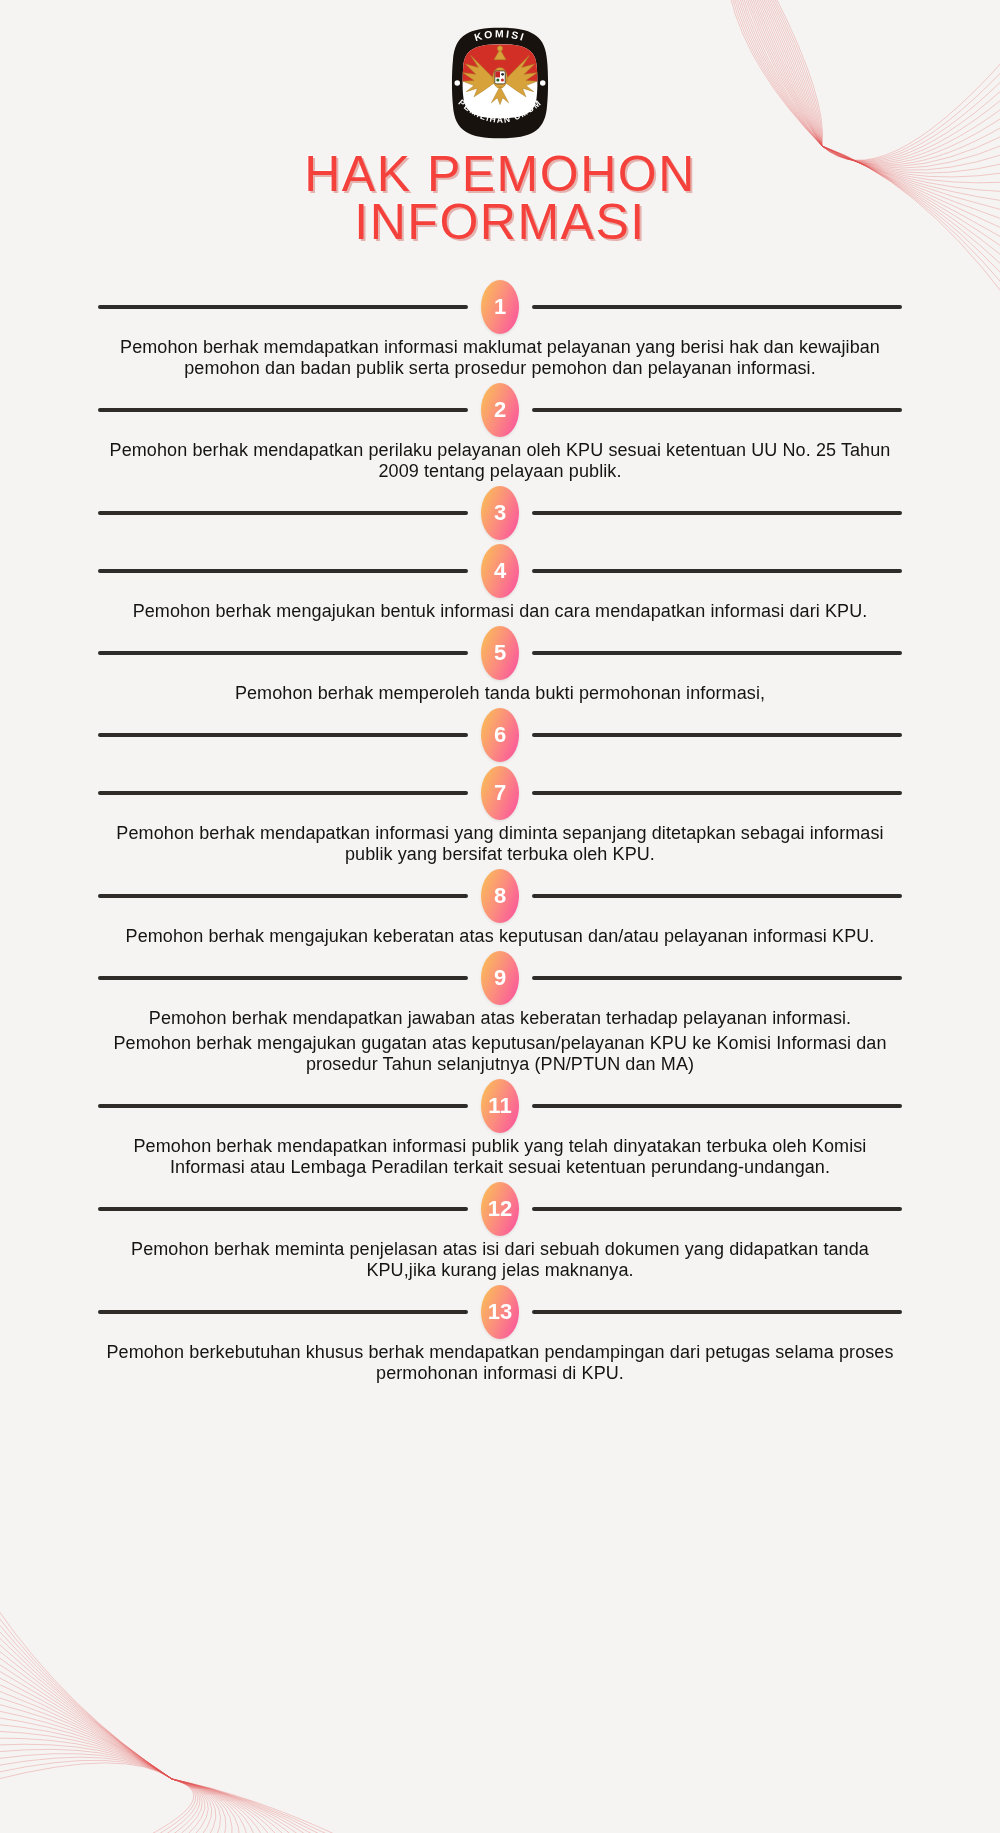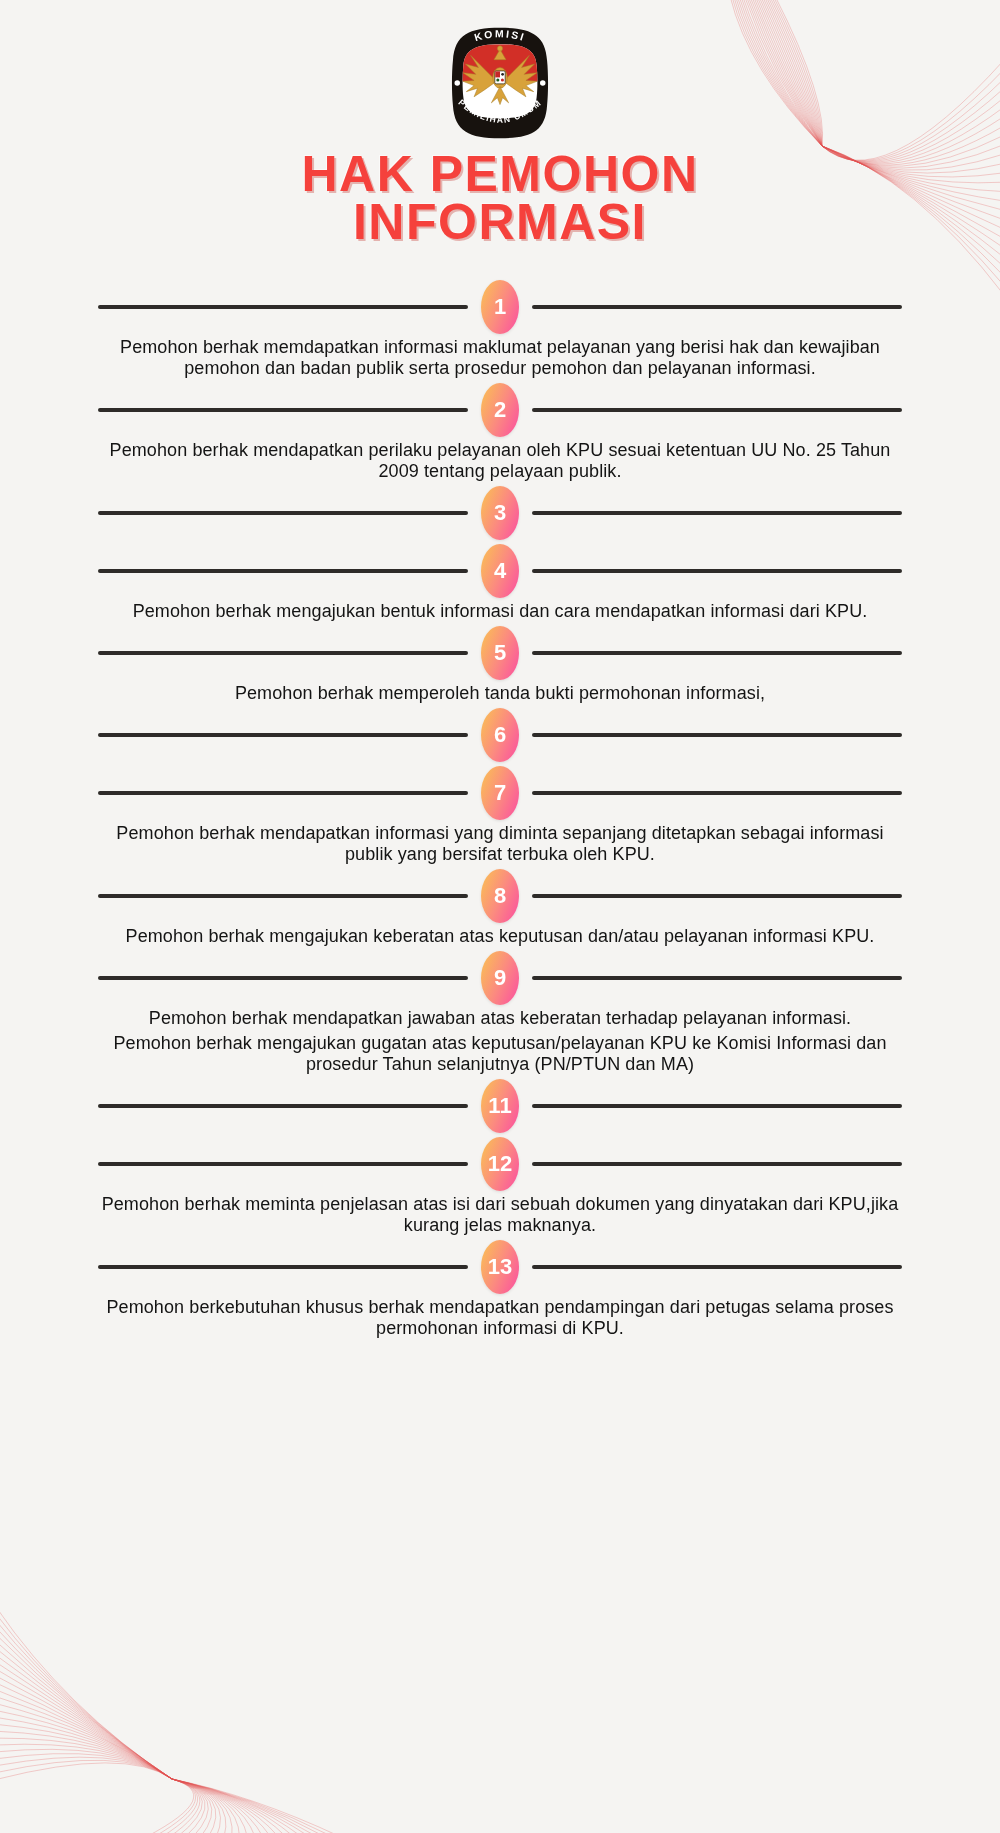--- a/index.html
+++ b/index.html
@@ -20,21 +20,21 @@
   
   .logo-wrap{padding-top:26px;text-align:center;}
   .logo-wrap svg{display:inline-block;}
   .title{
     margin:6px auto 0;
     width:520px;
     text-align:center;
     color:#f5413c;
     font-size:50px;
     line-height:48px;
-    font-weight:bold;
+    font-weight:normal;
     letter-spacing:1.5px;
     text-shadow:2px 2px 0 rgba(197,56,52,.35), -1px -1px 0 rgba(255,255,255,.55);
   }
 
   
   .items{margin-top:34px;}
   .item{margin-bottom:4px;}
   .item-head{
     display:flex;align-items:center;justify-content:center;
     height:54px;
@@ -275,31 +275,32 @@
     </section>
 
     <section class="item">
       <div class="item-head">
         <span class="rule"></span>
         <span class="num-badge">
             <span class="num">11</span>
           </span>
         <span class="rule"></span>
       </div>
+      <p class="item-text">Pemohon berhak mendapatkan informasi publik yang telah dinyatakan terbuka oleh Komisi Informasi atau Lembaga Peradilan terkait sesuai ketentuan perundang-undangan.</p>
     </section>
 
     <section class="item">
       <div class="item-head">
         <span class="rule"></span>
         <span class="num-badge">
             <span class="num">12</span>
           </span>
         <span class="rule"></span>
       </div>
-      <p class="item-text">Pemohon berhak meminta penjelasan atas isi dari sebuah dokumen yang dinyatakan dari KPU,jika kurang jelas maknanya.</p>
+      <p class="item-text">Pemohon berhak meminta penjelasan atas isi dari sebuah dokumen yang didapatkan tanda KPU,jika kurang jelas maknanya.</p>
     </section>
 
     <section class="item">
       <div class="item-head">
         <span class="rule"></span>
         <span class="num-badge">
             <span class="num">13</span>
           </span>
         <span class="rule"></span>
       </div>

